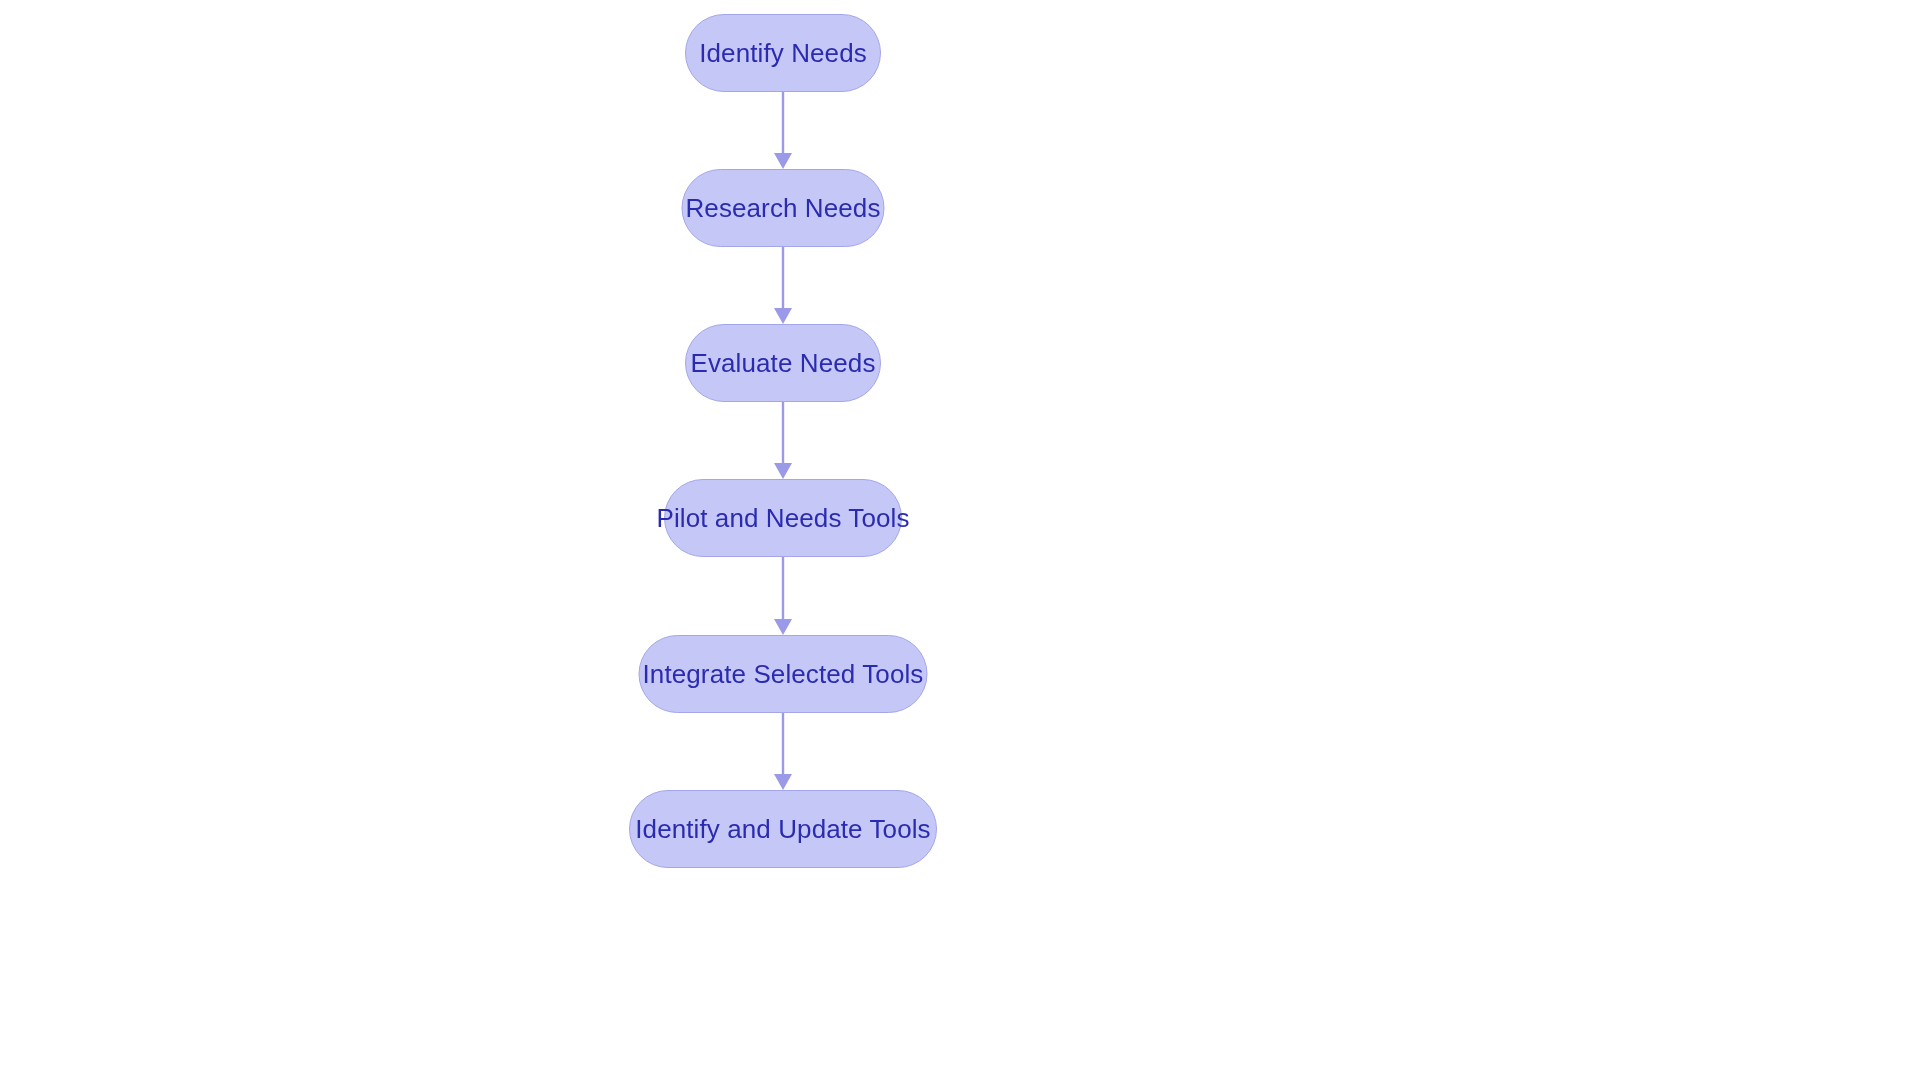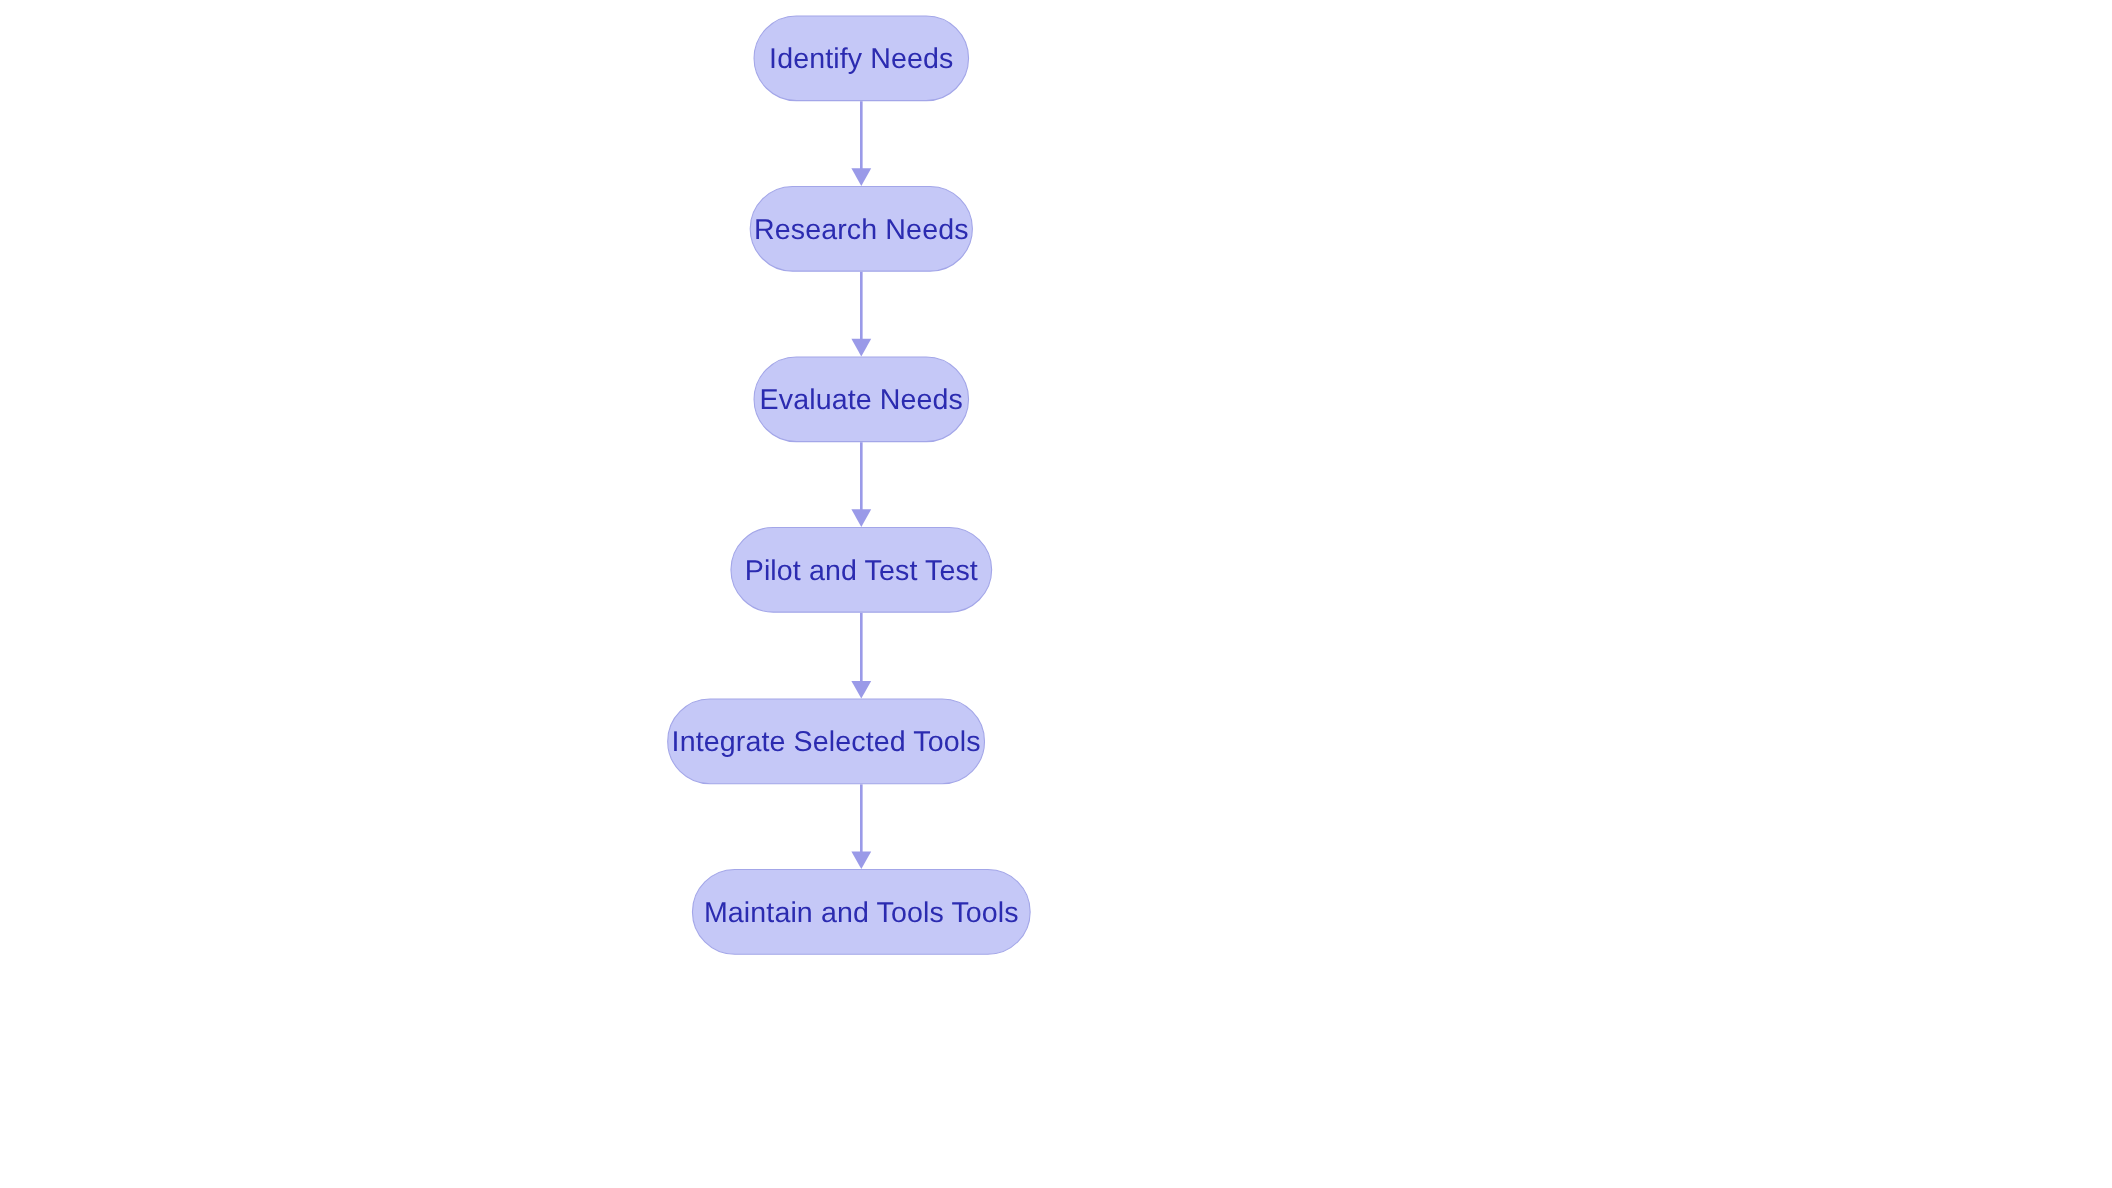--- a/index.html
+++ b/index.html
@@ -85,22 +85,22 @@
       <div class="flow-node" style="left: 783px; top: 53px; width: 196px; height: 78px; background: rgb(197, 200, 247); border-color: rgb(163, 166, 232);">
         <span class="flow-node-label" style="color: rgb(43, 43, 176);">Identify Needs</span>
       </div>
       <div class="flow-node" style="left: 783px; top: 208px; width: 203px; height: 78px; background: rgb(197, 200, 247); border-color: rgb(163, 166, 232);">
         <span class="flow-node-label" style="color: rgb(43, 43, 176);">Research Needs</span>
       </div>
       <div class="flow-node" style="left: 783px; top: 363px; width: 196px; height: 78px; background: rgb(197, 200, 247); border-color: rgb(163, 166, 232);">
         <span class="flow-node-label" style="color: rgb(43, 43, 176);">Evaluate Needs</span>
       </div>
       <div class="flow-node" style="left: 783px; top: 518px; width: 238px; height: 78px; background: rgb(197, 200, 247); border-color: rgb(163, 166, 232);">
-        <span class="flow-node-label" style="color: rgb(43, 43, 176);">Pilot and Test Test</span>
+        <span class="flow-node-label" style="color: rgb(43, 43, 176);">Pilot and Needs Tools</span>
       </div>
-      <div class="flow-node" style="left: 751px; top: 674px; width: 289px; height: 78px; background: rgb(197, 200, 247); border-color: rgb(163, 166, 232);">
+      <div class="flow-node" style="left: 783px; top: 674px; width: 289px; height: 78px; background: rgb(197, 200, 247); border-color: rgb(163, 166, 232);">
         <span class="flow-node-label" style="color: rgb(43, 43, 176);">Integrate Selected Tools</span>
       </div>
       <div class="flow-node" style="left: 783px; top: 829px; width: 308px; height: 78px; background: rgb(197, 200, 247); border-color: rgb(163, 166, 232);">
-        <span class="flow-node-label" style="color: rgb(43, 43, 176);">Maintain and Tools Tools</span>
+        <span class="flow-node-label" style="color: rgb(43, 43, 176);">Identify and Update Tools</span>
       </div>
     </div>
 </div>
 
 </body></html>

